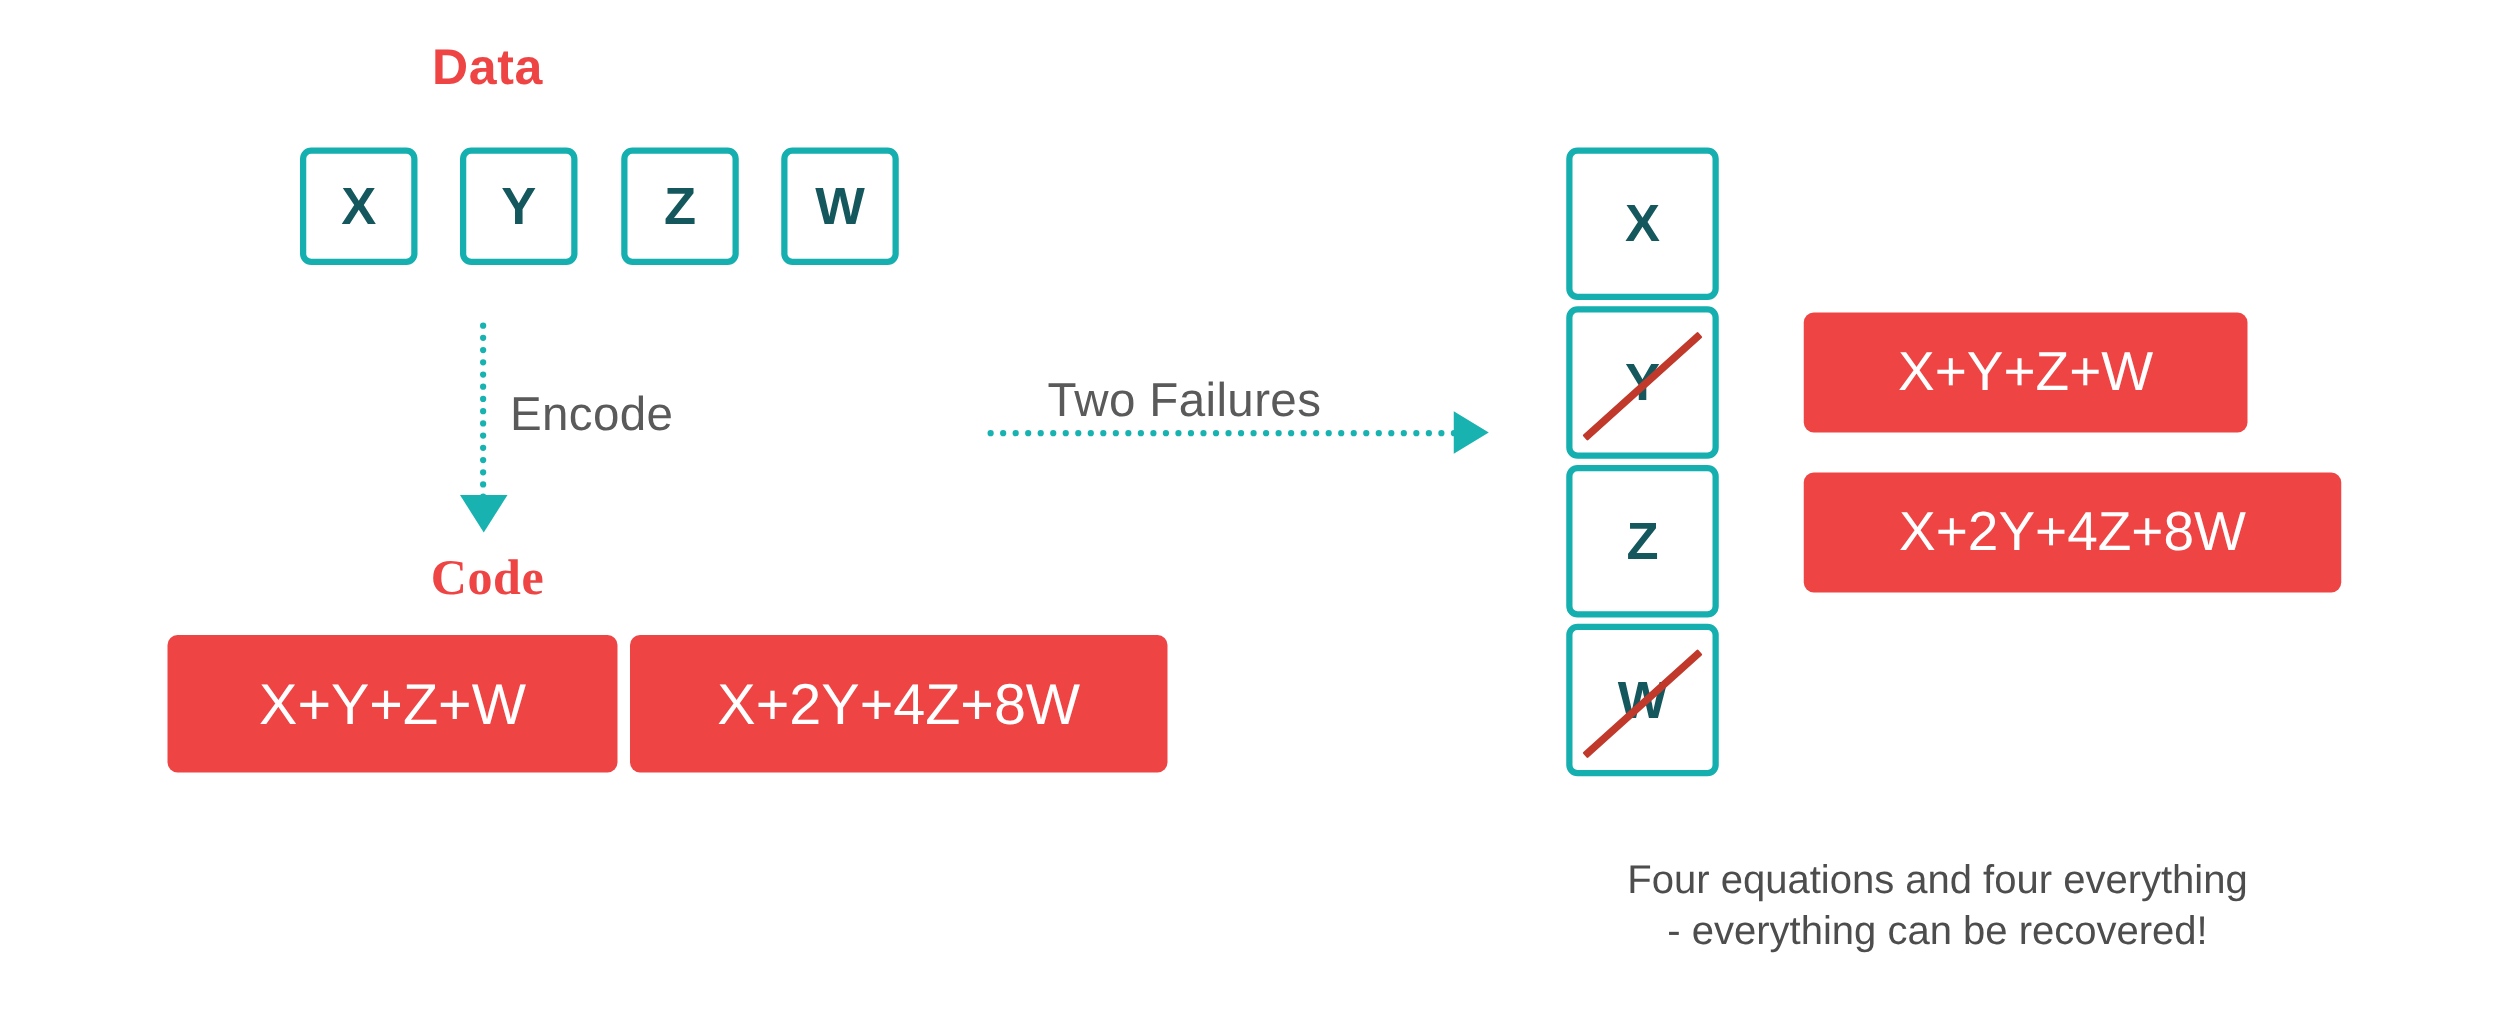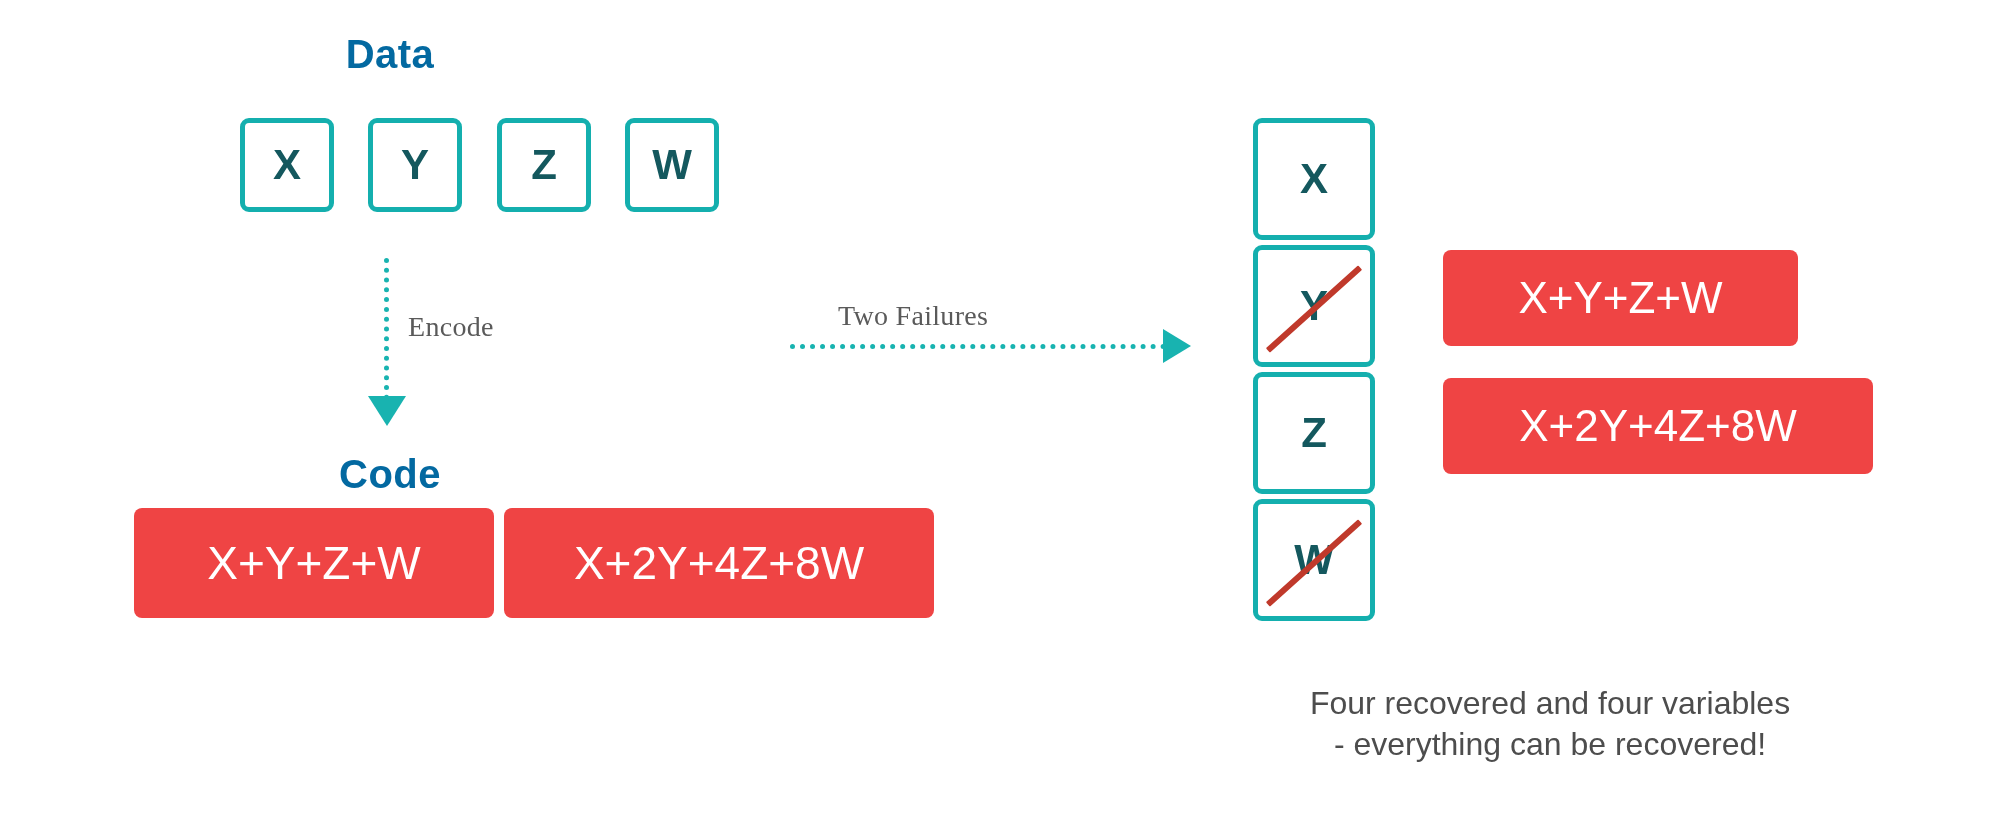--- a/index.html
+++ b/index.html
@@ -18,27 +18,27 @@
   .stage {
     position: absolute;
     inset: 0;
   }
 
   
   .section-title {
     position: absolute;
     font-size: 40px;
     font-weight: bold;
-    color: #0369a1;
+    color: #ef4444;
     letter-spacing: 0.5px;
     text-align: center;
     white-space: nowrap;
   }
   #data-title { left: 240px; top: 32px; width: 300px; }
-  #code-title { left: 240px; top: 452px; width: 300px; }
+  #code-title { left: 240px; top: 438px; width: 300px; font-family: Liberation Serif, serif; }
 
   
   .cell {
     position: absolute;
     box-sizing: border-box;
     border: 5px solid #14AFAE;
     border-radius: 9px;
     background: #ffffff;
     display: flex;
     align-items: center;
@@ -131,25 +131,24 @@
     width: 0;
     height: 0;
     border-top: 17px solid transparent;
     border-bottom: 17px solid transparent;
     border-left: 28px solid #18B3B0;
   }
 
   
   .arrow-label {
     position: absolute;
-    font-size: 28px;
+    font-size: 38px;
     color: #5a5a5a;
     white-space: nowrap;
     letter-spacing: 0.3px;
-    font-family: Liberation Serif, serif;
   }
   #encode-label { left: 408px; top: 311px; }
   #two-failures-label { left: 838px; top: 300px; }
 
   
   #recover-caption {
     position: absolute;
     left: 1150px;
     top: 683px;
     width: 800px;
@@ -202,16 +201,16 @@
   <div class="cell" id="rcell-z">
     <span class="glyph">Z</span>
   </div>
   <div class="cell struck" id="rcell-w">
     <span class="glyph">W</span>
   </div>
 
   <div class="code-box" id="eq-box-1">X+Y+Z+W</div>
   <div class="code-box" id="eq-box-2">X+2Y+4Z+8W</div>
 
-  <div id="recover-caption">Four recovered and four variables
+  <div id="recover-caption">Four equations and four everything
 - everything can be recovered!</div>
 
 </div>
 
 </body></html>

